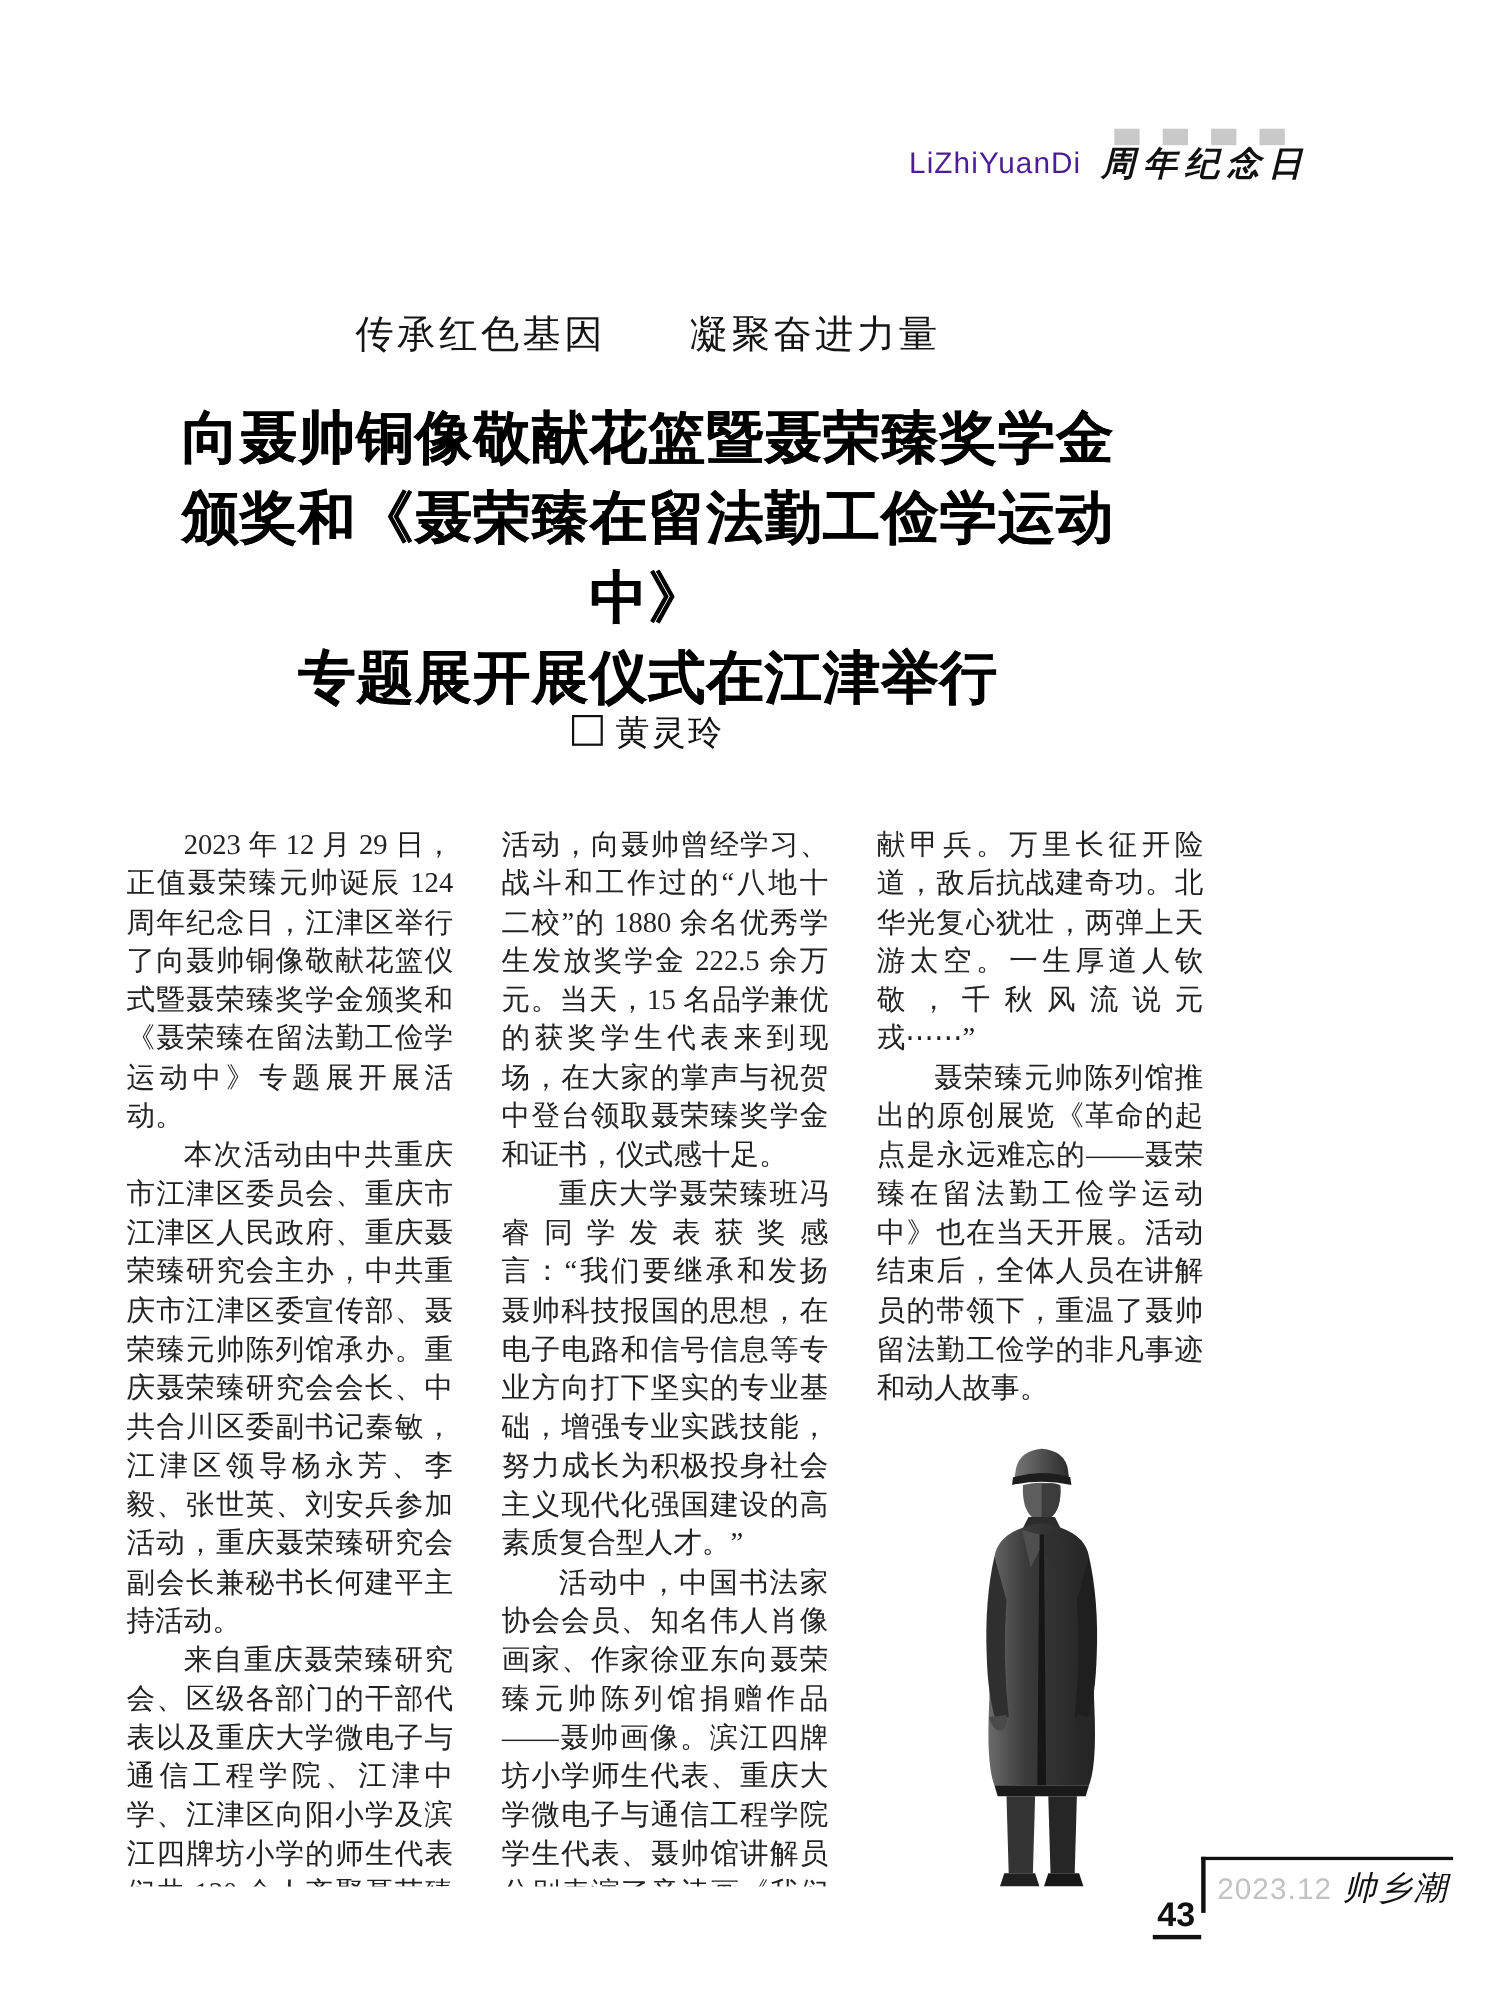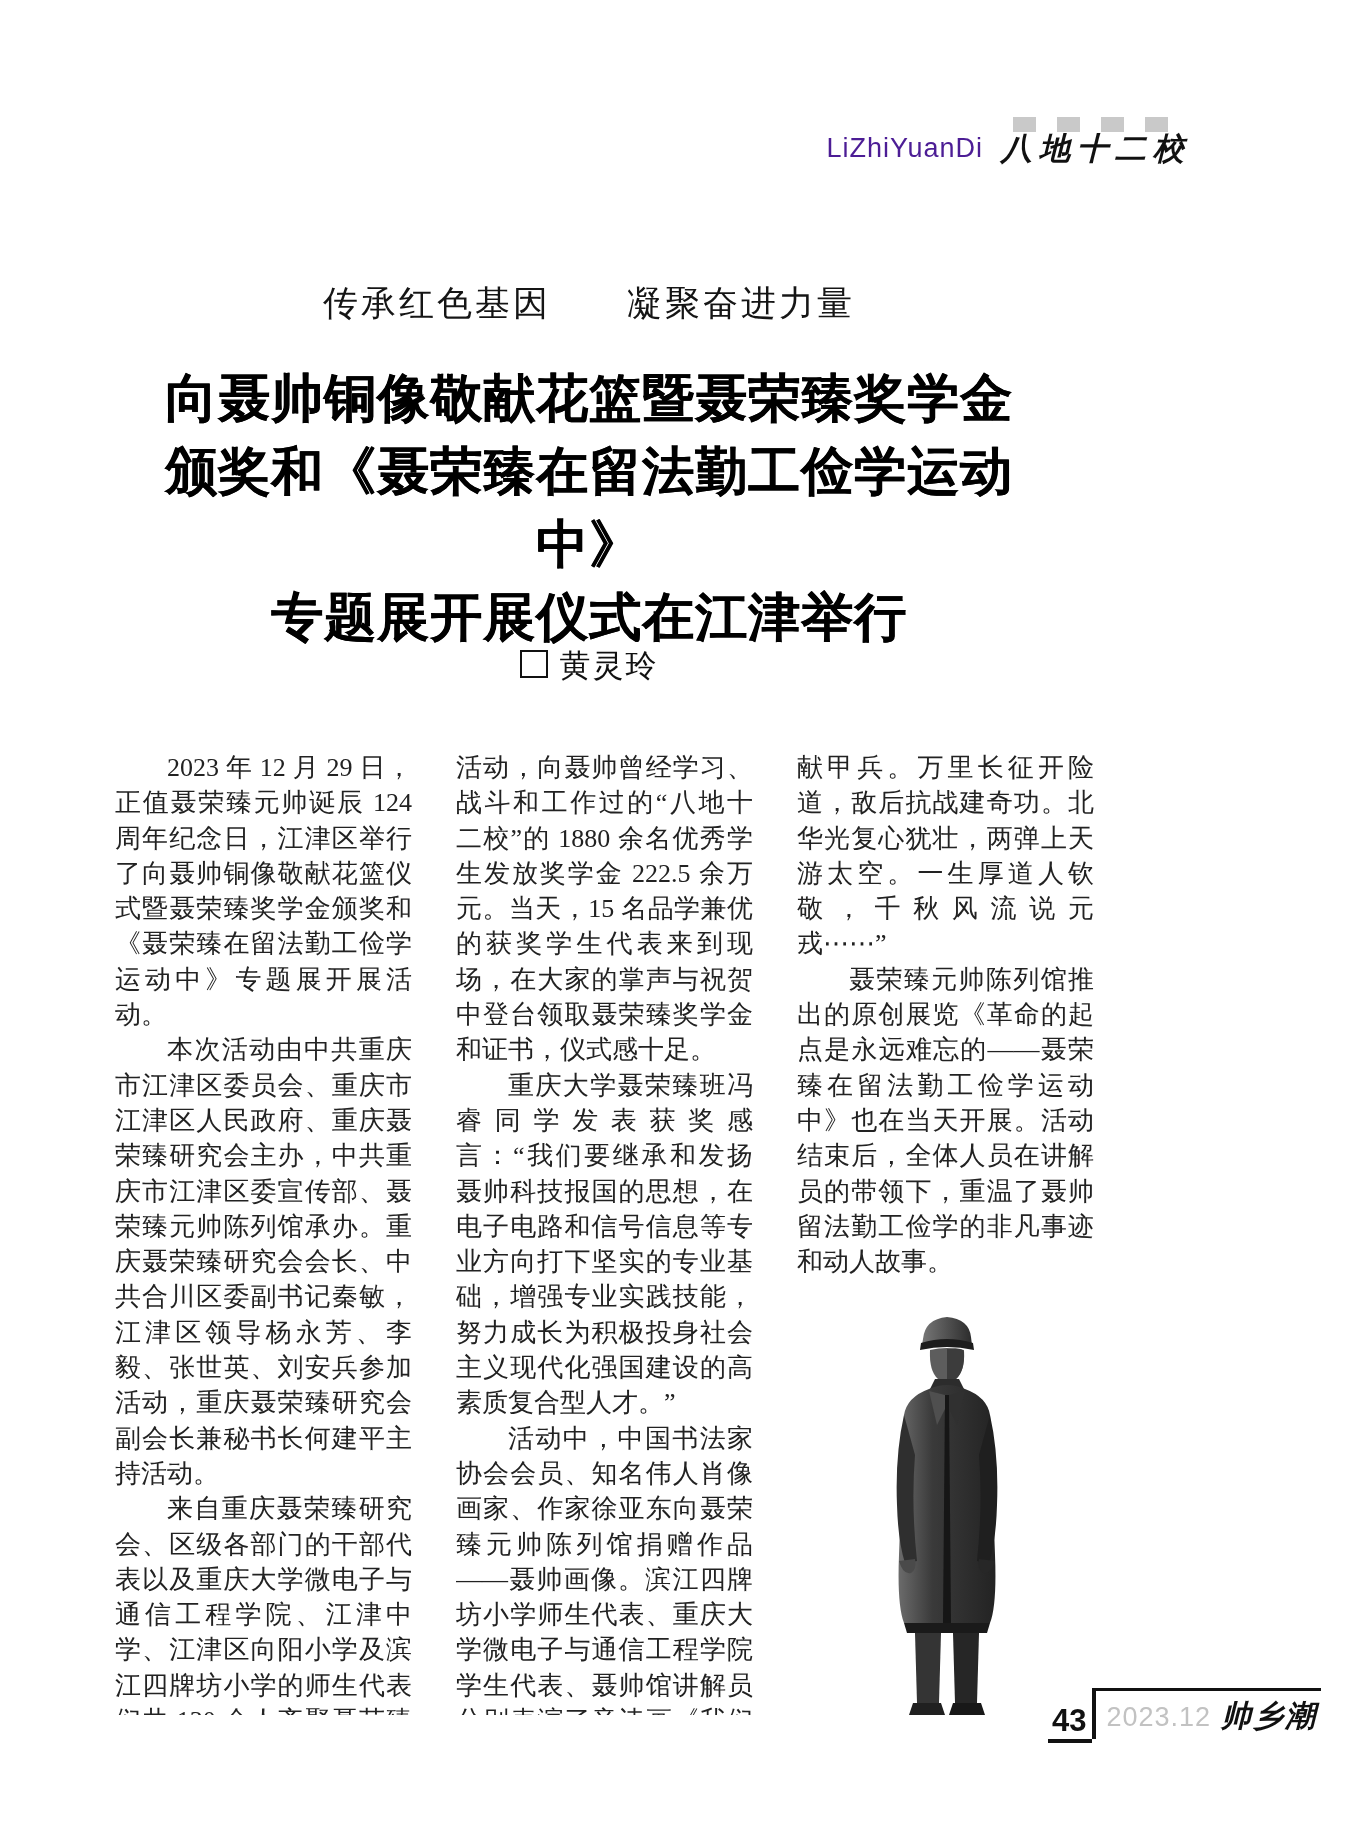--- a/index.html
+++ b/index.html
@@ -77,46 +77,46 @@
     font-family:"Liberation Sans", sans-serif;
   }
   .page-num-box {
     border-bottom:4px solid #111;
     padding:6px 6px 0 4px;
     font-size:31px; font-weight:bold; color:#111;
     display:flex; align-items:flex-end;margin-left:11px;
   }
   .footer-right {
     border-left:4px solid #111; border-top:3px solid #111;
-    margin-bottom:4px;
+    margin-bottom:24px;
     padding:5px 4px 2px 10px;
     display:flex; align-items:baseline; gap:10px;
   }
   .footer-issue { font-size:27px; color:#c2c2c2; letter-spacing:1px; }
   .footer-mag {
     font-family:"Liberation Serif", serif;
-    font-size:30px; font-weight:bold; font-style:italic; color:#111;
+    font-size:30px; font-weight:normal; font-style:italic; color:#111;
     letter-spacing:2px;
   }
 </style>
 </head>
 <body>
 
 <div class="page">
 
   <div class="header">
     <span class="header-latin">LiZhiYuanDi</span>
     <span class="header-cn">
       <span class="header-squares">
         <i></i>
           <i></i>
           <i></i>
           <i></i>
       </span>
-      <span class="header-cn-text">八地十二校</span>
+      <span class="header-cn-text">周年纪念日</span>
     </span>
   </div>
 
   <div class="title-area">
     <div class="kicker">传承红色基因　　凝聚奋进力量</div>
     <div class="main-title">
       <div>向聂帅铜像敬献花篮暨聂荣臻奖学金</div>
       <div>颁奖和《聂荣臻在留法勤工俭学运动中》</div>
       <div>专题展开展仪式在江津举行</div>
     </div>

